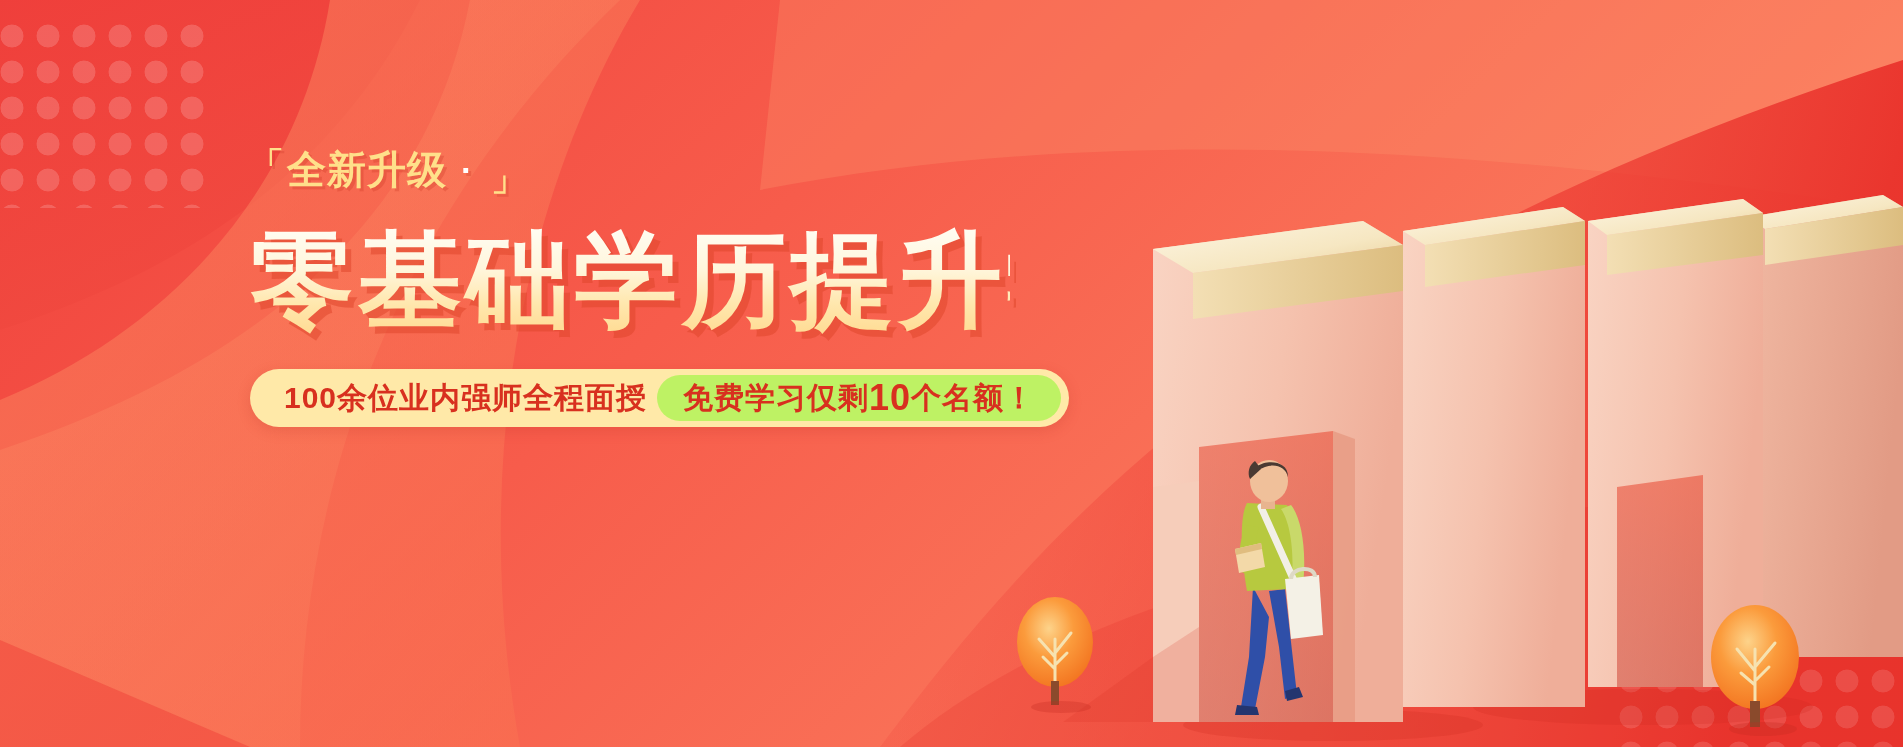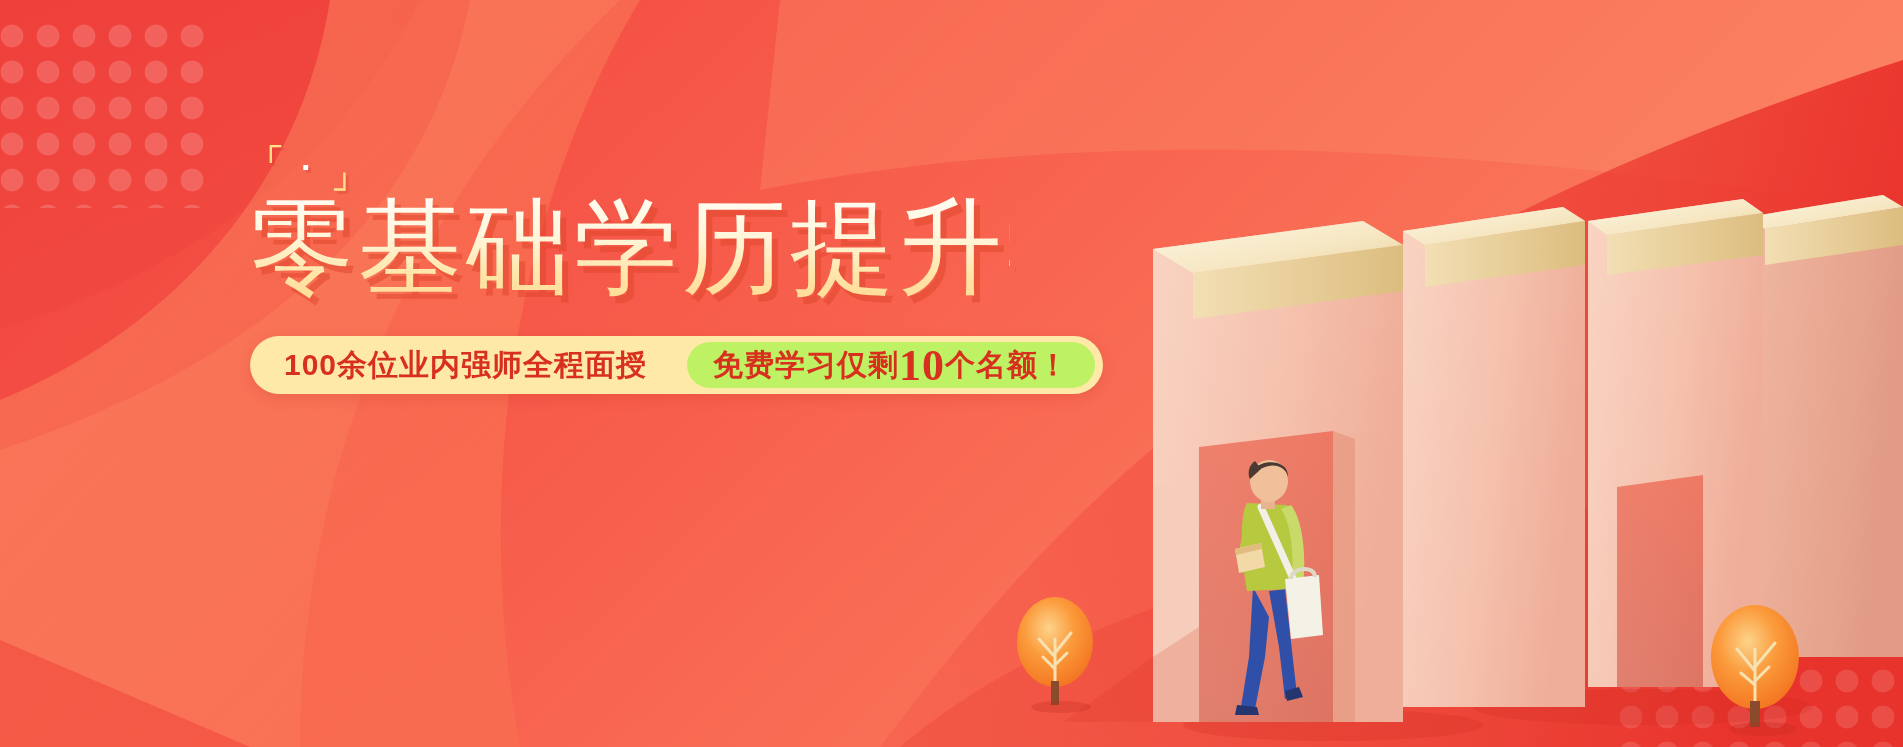--- a/index.html
+++ b/index.html
@@ -63,23 +63,23 @@
     text-shadow:3px 3px 0 rgba(206,56,38,.30);
   }
   .subtitle .sep{
     color:#ffffff;
     margin:0 14px;
     font-size:34px;
     text-shadow:3px 3px 0 rgba(206,56,38,.30);
   }
 
   .headline{
-    margin-top:8px;
+    margin-top:36px;
     font-size:104px;
-    font-weight:normal;
+    font-weight:bold;
     line-height:1.06;
     letter-spacing:4px;
     white-space:nowrap;
     background:linear-gradient(180deg,#fffdf4 0%,#fff6dc 40%,#ffe7ad 72%,#ffdb93 100%);
     -webkit-background-clip:text;
     background-clip:text;
     color:transparent;
     -webkit-text-fill-color:transparent;
     filter:drop-shadow(6px 7px 0 rgba(222,69,42,.52));
   }
@@ -94,36 +94,36 @@
     height:58px;
     padding:0 8px 0 34px;
     box-shadow:0 4px 14px rgba(180,40,25,.18);
   }
   .pill-left{
     font-size:30px;
     font-weight:bold;
     color:#d8301f;
     letter-spacing:1px;
     white-space:nowrap;
-    padding-right:40px;
+    padding-right:10px;
   }
   .pill-right{
     background:#bef264;
     border-radius:30px;
     height:46px;
     display:flex;
     align-items:center;
     padding:0 26px;
     white-space:nowrap;
     font-size:30px;
     font-weight:bold;
     color:#d8301f;
     letter-spacing:1px;
   }
-  .pill-right .num{font-size:44px;font-family:Liberation Serif, serif;}
+  .pill-right .num{font-size:36px;}
 
   
   .illus{
     position:absolute;
     right:0;
     bottom:0;
     width:900px;
     height:560px;
     z-index:5;
     pointer-events:none;
@@ -298,20 +298,21 @@
         <rect x="747" y="514" width="10" height="26" fill="#8a4a2c"></rect>
         <ellipse cx="760" cy="542" rx="34" ry="7" fill="#c42a20" opacity=".3"></ellipse>
       </g>
     </svg>
   </div>
 
   <div class="copy">
 
     <div class="subtitle">
       <span class="bracket">「</span>
+      <span class="accent">全新升级</span>
       <span class="sep">·</span>
       <span class="bracket close">」</span>
     </div>
 
     <div class="headline">零基础学历提升学霸班</div>
 
     <div class="pill-row">
       <div class="pill-left">100余位业内强师全程面授</div>
       <div class="pill-right">
         <span>免费学习仅剩</span>

